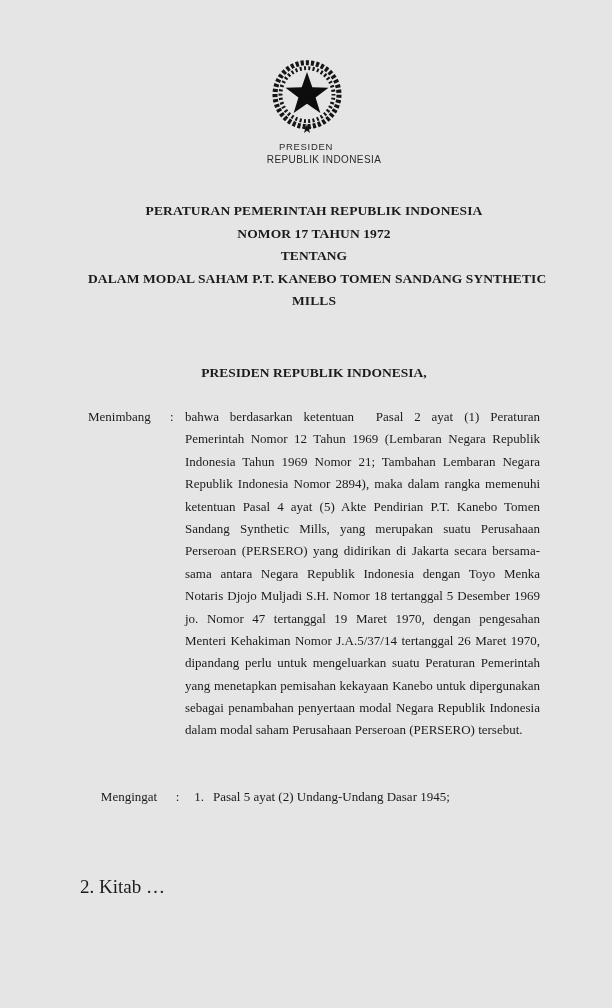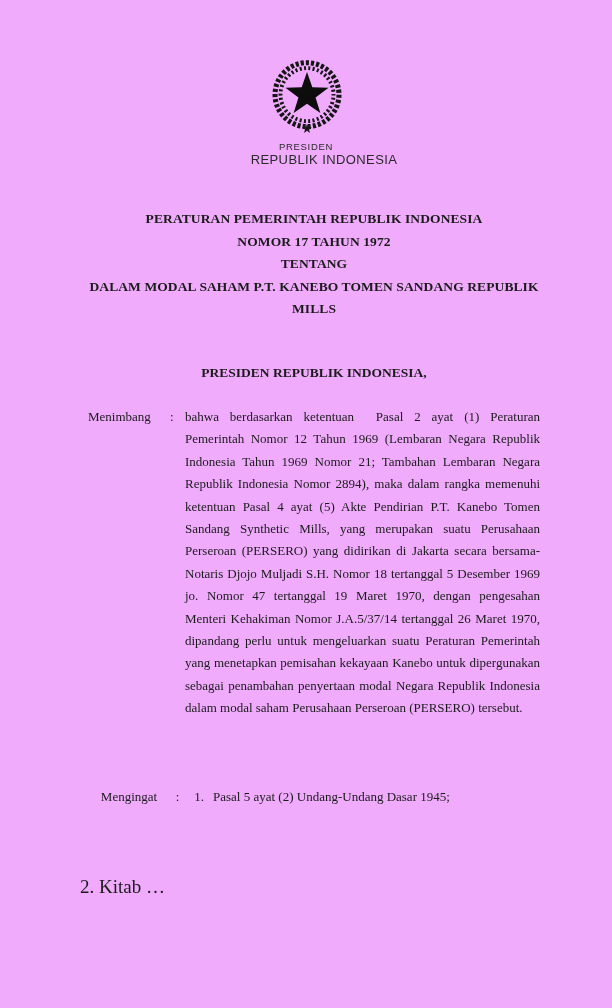--- a/index.html
+++ b/index.html
@@ -7,46 +7,45 @@
   body {
     width: 612px; height: 1008px;
     font-family: "Liberation Serif", serif;
     color: #1b1b1b;
     position: relative;
     overflow: hidden;
   }
   .page {
     position: absolute; left: 0; top: 0;
     width: 612px; height: 1008px;
-    background: #f0abfc;
+    background: #e5e5e5;
   }
   .emblem {
     position: absolute; left: 268px; top: 58px;
     width: 78px; height: 78px;
   }
   .letterhead {
     position: absolute; left: 0; top: 141px;
     width: 612px; text-align: center;
   }
   .lh1 {
     font-family: "Liberation Sans", sans-serif;
     font-size: 9.5px; line-height: 12px;
     letter-spacing: 0.7px; color: #2a2a2a;
   }
   .lh2 {
     font-family: "Liberation Sans", sans-serif;
-    font-size: 13px; line-height: 13px;
+    font-size: 10px; line-height: 13px;
     letter-spacing: 0.4px; color: #2a2a2a; margin-left: 36px;
   }
   .title-block {
     position: absolute; left: 88px; top: 200px;
     width: 452px; text-align: center;
     font-weight: bold; font-size: 13.5px; line-height: 22.5px;
     letter-spacing: 0.1px;
-    margin-top: 8px;
   }
   .title-line { white-space: nowrap; }
   .salutation {
     position: absolute; left: 88px; top: 362px;
     width: 452px; text-align: center;
     font-weight: bold; font-size: 13.5px; line-height: 22.5px;
   }
   .row {
     position: absolute; left: 88px;
     width: 452px; display: flex;
@@ -86,37 +85,38 @@
 
   <div class="letterhead">
     <div class="lh1">PRESIDEN</div>
     <div class="lh2">REPUBLIK INDONESIA</div>
   </div>
 
   <div class="title-block">
       <div class="title-line">PERATURAN PEMERINTAH REPUBLIK INDONESIA</div>
       <div class="title-line">NOMOR 17 TAHUN 1972</div>
       <div class="title-line">TENTANG</div>
-      <div class="title-line">DALAM MODAL SAHAM P.T. KANEBO TOMEN SANDANG REPUBLIK</div>
+      <div class="title-line">DALAM MODAL SAHAM P.T. KANEBO TOMEN SANDANG SYNTHETIC</div>
       <div class="title-line last">MILLS</div>
     </div>
 
   <div class="salutation">PRESIDEN REPUBLIK INDONESIA,</div>
 
   <div class="row considering">
     <div class="label">Menimbang</div>
     <div class="colon">:</div>
     <div class="content">
         <div class="jline">bahwa berdasarkan ketentuan &nbsp;Pasal 2 ayat (1) Peraturan</div>
         <div class="jline">Pemerintah Nomor 12 Tahun 1969 (Lembaran Negara Republik</div>
         <div class="jline">Indonesia Tahun 1969 Nomor 21; Tambahan Lembaran Negara</div>
         <div class="jline">Republik Indonesia Nomor 2894), maka dalam rangka memenuhi</div>
         <div class="jline">ketentuan Pasal 4 ayat (5) Akte Pendirian P.T. Kanebo Tomen</div>
         <div class="jline">Sandang Synthetic Mills, yang merupakan suatu Perusahaan</div>
         <div class="jline">Perseroan (PERSERO) yang didirikan di Jakarta secara bersama-</div>
+        <div class="jline">sama antara Negara Republik Indonesia dengan Toyo Menka</div>
         <div class="jline">Notaris Djojo Muljadi S.H. Nomor 18 tertanggal 5 Desember 1969</div>
         <div class="jline">jo. Nomor 47 tertanggal 19 Maret 1970, dengan pengesahan</div>
         <div class="jline">Menteri Kehakiman Nomor J.A.5/37/14 tertanggal 26 Maret 1970,</div>
         <div class="jline">dipandang perlu untuk mengeluarkan suatu Peraturan Pemerintah</div>
         <div class="jline">yang menetapkan pemisahan kekayaan Kanebo untuk dipergunakan</div>
         <div class="jline">sebagai penambahan penyertaan modal Negara Republik Indonesia</div>
         <div class="jline last">dalam modal saham Perusahaan Perseroan (PERSERO) tersebut.</div>
       </div>
   </div>
 

